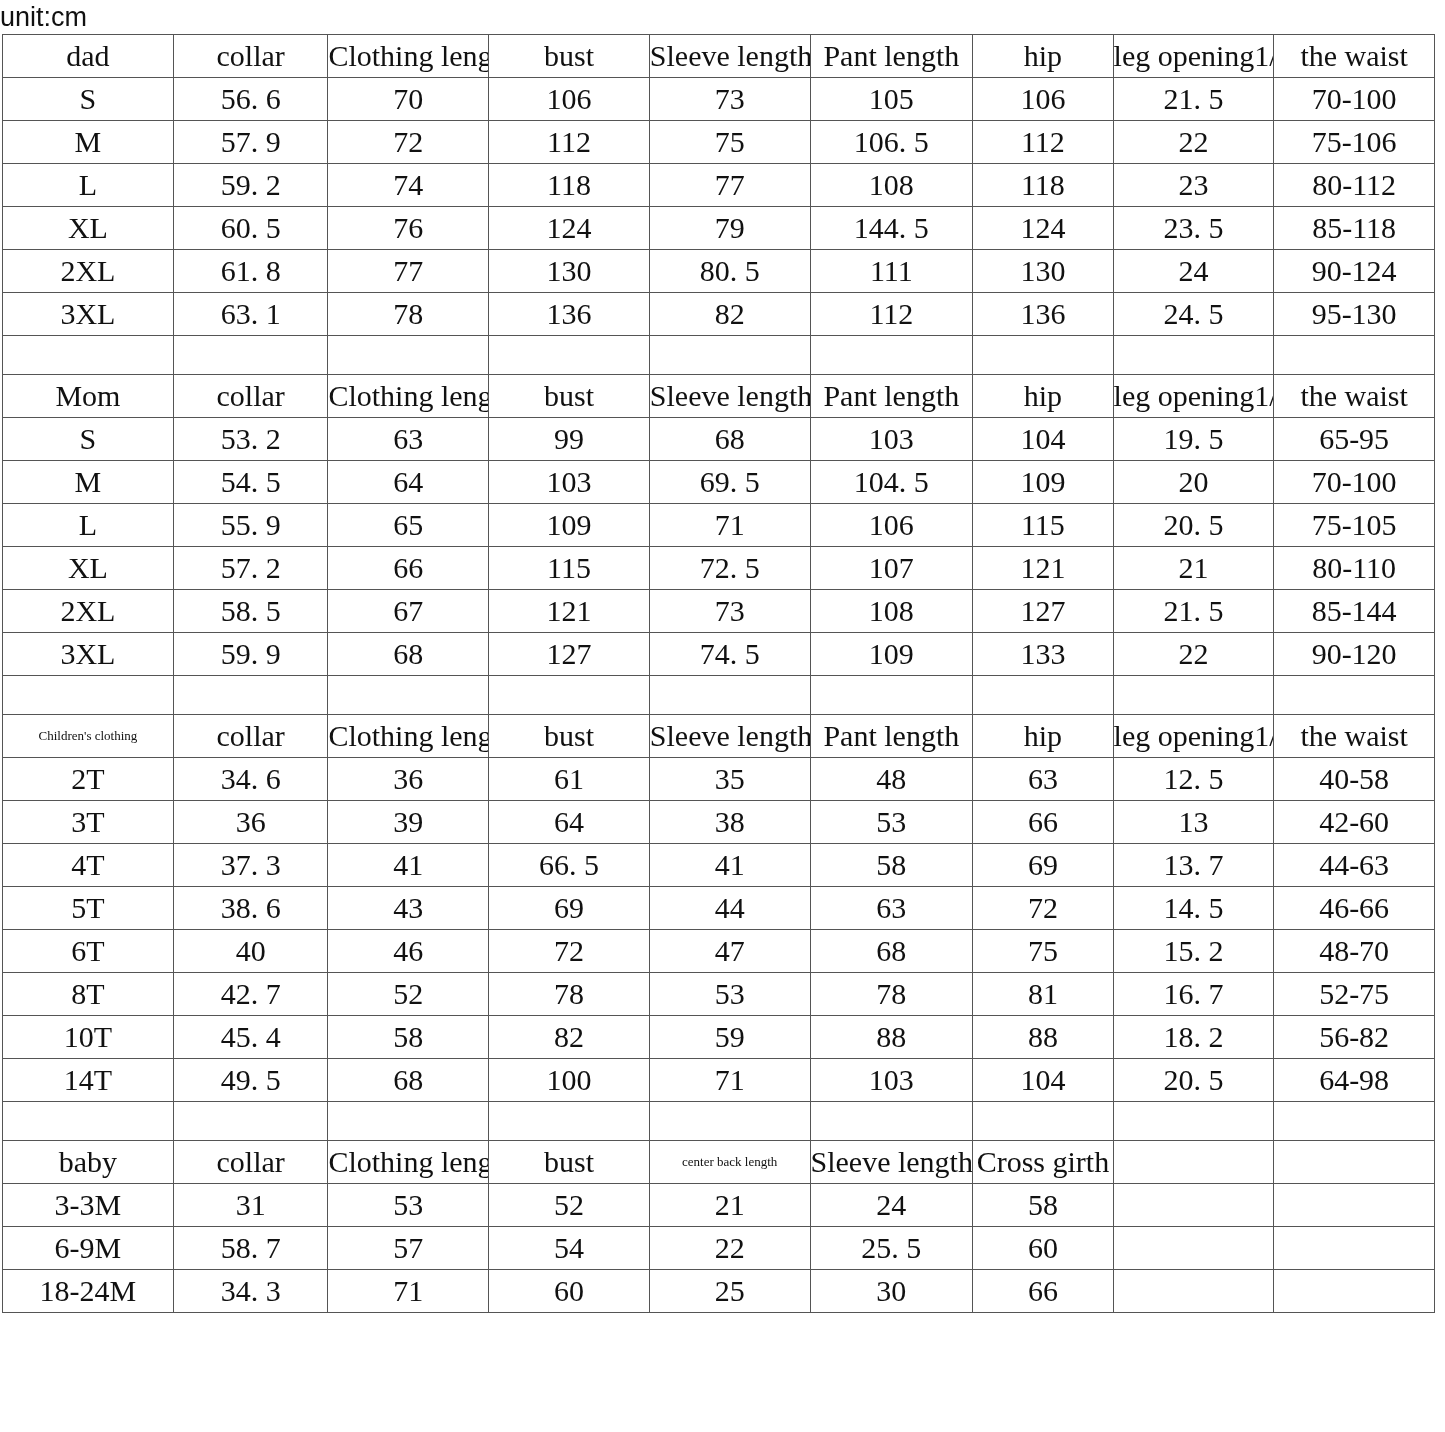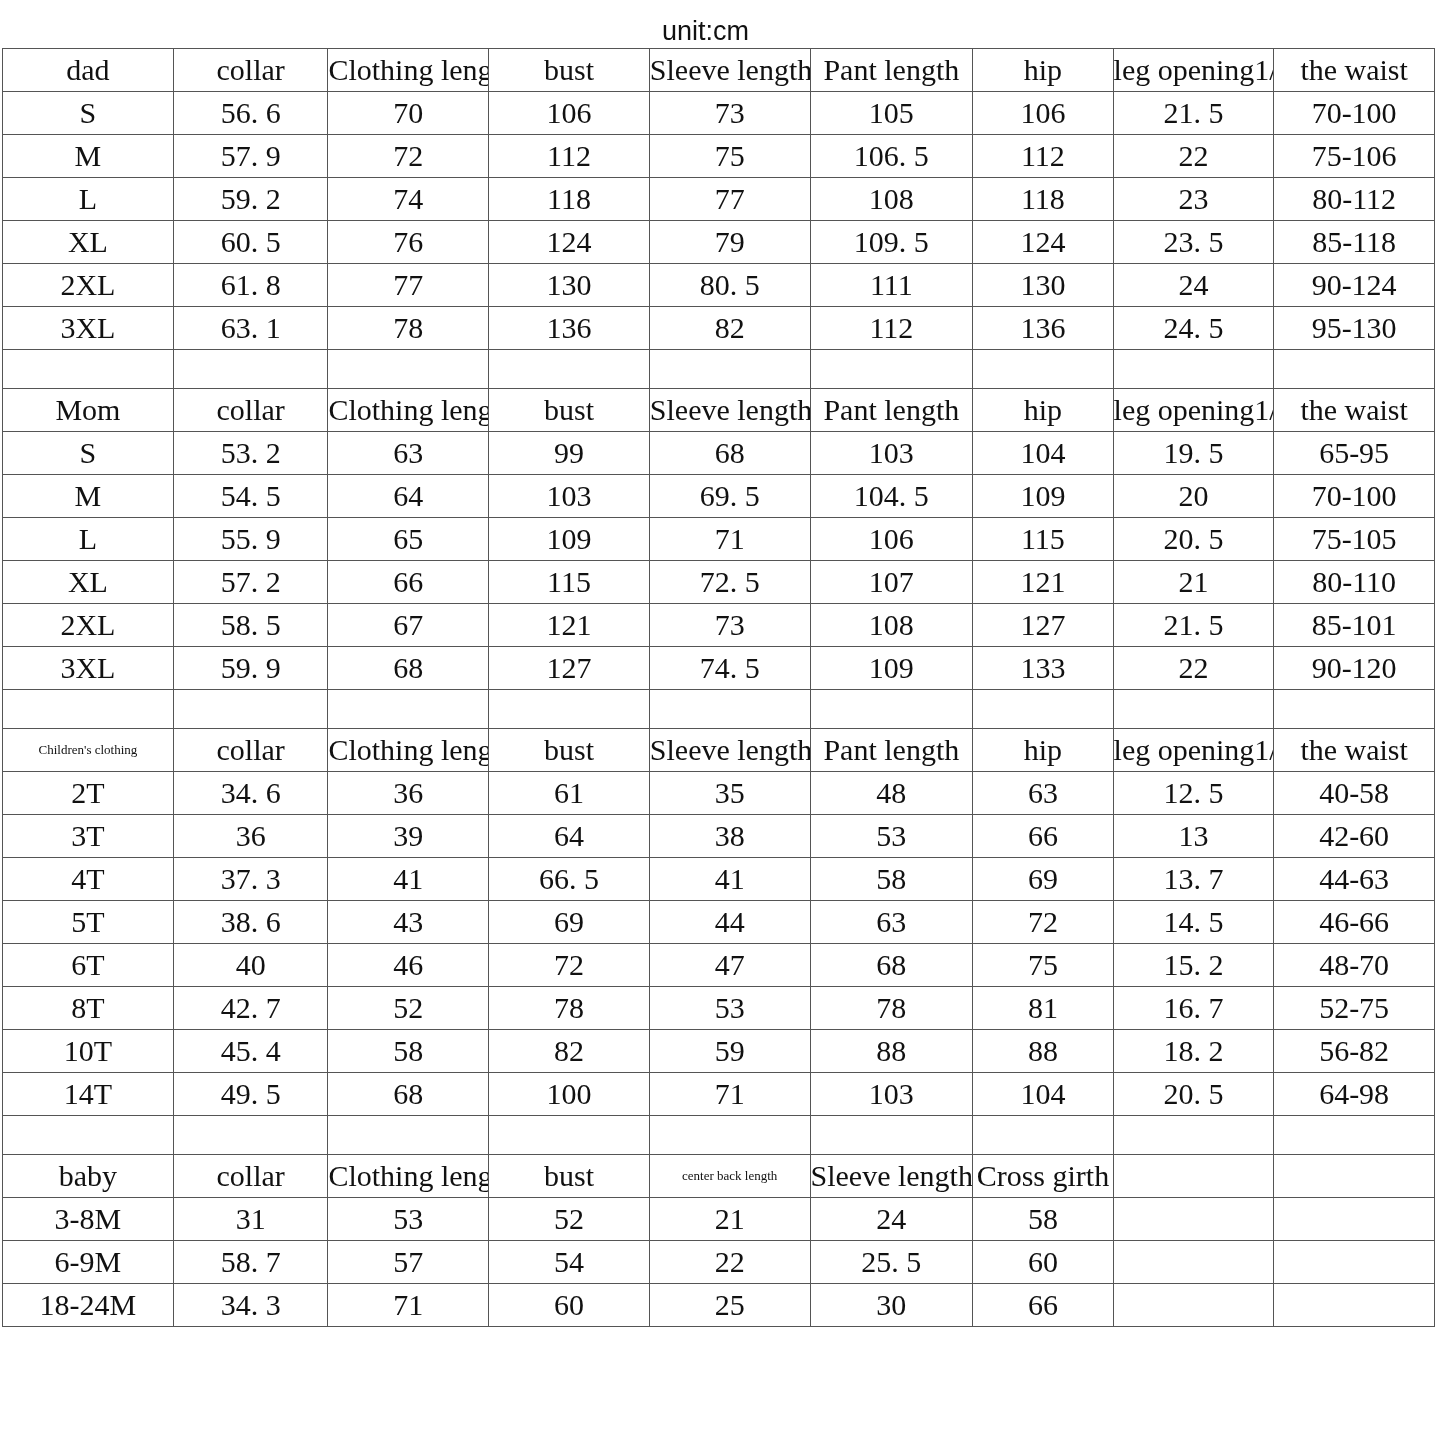--- a/index.html
+++ b/index.html
@@ -17,24 +17,23 @@
   .page {
     position: relative;
     width: 1445px;
     height: 1432px;
     box-sizing: border-box;
   }
   .unit-line {
     height: 34px;
     display: flex;
     align-items: center;
-    justify-content: center;
+    justify-content: flex-start;
     padding-right: 34px;
     box-sizing: border-box;
-    margin-top: 14px;
   }
   .unit-line span {
     font-size: 27px;
     font-family: "Liberation Sans", sans-serif;
     color: #111;
   }
   table.size-table {
     border-collapse: collapse;
     table-layout: fixed;
     width: 1433px;
@@ -147,21 +146,21 @@
         <td>118</td>
         <td>23</td>
         <td>80-112</td>
       </tr>
       <tr>
         <td class="rowlabel">XL</td>
         <td>60. 5</td>
         <td>76</td>
         <td>124</td>
         <td>79</td>
-        <td>109. 5</td>
+        <td>144. 5</td>
         <td>124</td>
         <td>23. 5</td>
         <td>85-118</td>
       </tr>
       <tr>
         <td class="rowlabel">2XL</td>
         <td>61. 8</td>
         <td>77</td>
         <td>130</td>
         <td>80. 5</td>
@@ -251,21 +250,21 @@
       </tr>
       <tr>
         <td class="rowlabel">2XL</td>
         <td>58. 5</td>
         <td>67</td>
         <td>121</td>
         <td>73</td>
         <td>108</td>
         <td>127</td>
         <td>21. 5</td>
-        <td>85-101</td>
+        <td>85-144</td>
       </tr>
       <tr>
         <td class="rowlabel">3XL</td>
         <td>59. 9</td>
         <td>68</td>
         <td>127</td>
         <td>74. 5</td>
         <td>109</td>
         <td>133</td>
         <td>22</td>
@@ -401,21 +400,21 @@
         <td class="header-cell">collar</td>
         <td class="header-cell">Clothing length</td>
         <td class="header-cell">bust</td>
         <td class="header-cell small">center back length</td>
         <td class="header-cell">Sleeve length</td>
         <td class="header-cell">Cross girth</td>
         <td class="faint"></td>
         <td class="faint"></td>
       </tr>
       <tr>
-        <td class="rowlabel">3-8M</td>
+        <td class="rowlabel">3-3M</td>
         <td>31</td>
         <td>53</td>
         <td>52</td>
         <td>21</td>
         <td>24</td>
         <td>58</td>
         <td class="faint"></td>
         <td class="faint"></td>
       </tr>
       <tr>

